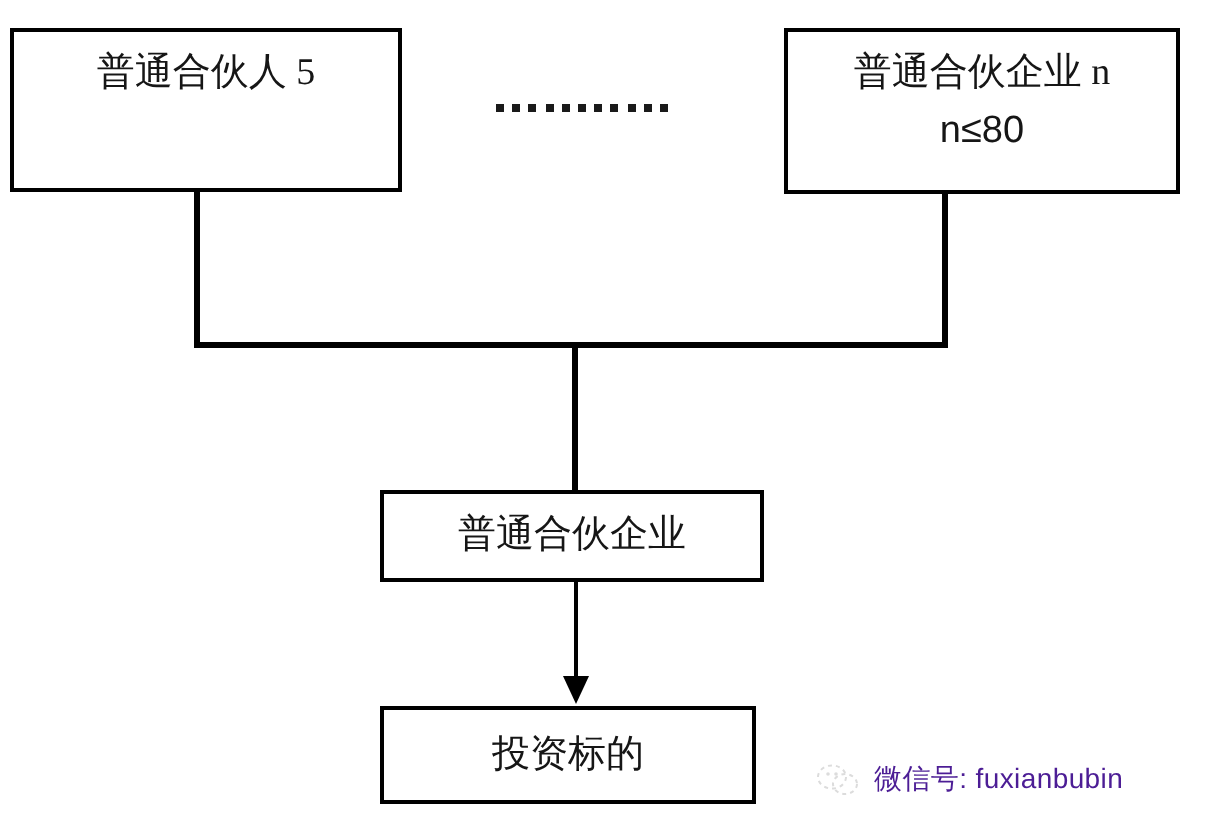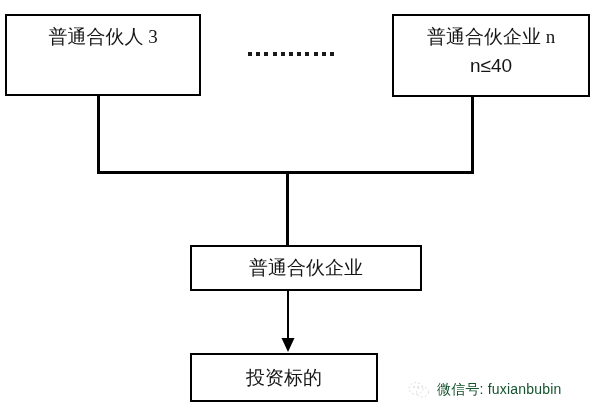--- a/index.html
+++ b/index.html
@@ -61,21 +61,21 @@
   #node-partner-n .line.sub {
     font-size: 19px;
     margin-top: 5px;
     font-family: "Liberation Sans", "DejaVu Sans", sans-serif;
   }
 
   
   #node-partnership {
     left: 190px;
     top: 245px;
-    width: 232px;
+    width: 192px;
     height: 46px;
     justify-content: center;
   }
   #node-partnership .line {
     font-size: 19px;
   }
 
   
   #node-target {
     left: 190px;
@@ -157,50 +157,50 @@
     display: flex;
     align-items: center;
     gap: 7px;
     color: #cfcfcf;
     font-family: "Liberation Sans", "DejaVu Sans", sans-serif;
     font-size: 14px;
     white-space: nowrap;
     user-select: none;
   }
   #watermark .wm-text {
-    color: #14532d;
+    color: #4c1d95;
     letter-spacing: 0.2px;
   }
 </style>
 </head>
 <body>
 
 <div id="canvas">
 
   <div class="node" id="node-partner-1">
-    <span class="line">普通合伙人 3</span>
+    <span class="line">普通合伙人 5</span>
   </div>
 
   <div id="ellipsis-dots">
     <i></i>
     <i></i>
     <i></i>
     <i></i>
     <i></i>
     <i></i>
     <i></i>
     <i></i>
     <i></i>
     <i></i>
     <i></i>
   </div>
 
   <div class="node" id="node-partner-n">
     <span class="line">普通合伙企业 n</span>
-    <span class="line sub">n≤40</span>
+    <span class="line sub">n≤80</span>
   </div>
 
   <div class="conn" id="conn-left-drop"></div>
 
   <div class="conn" id="conn-right-drop"></div>
 
   <div class="conn" id="conn-bus"></div>
 
   <div class="conn" id="conn-center-drop"></div>
 

